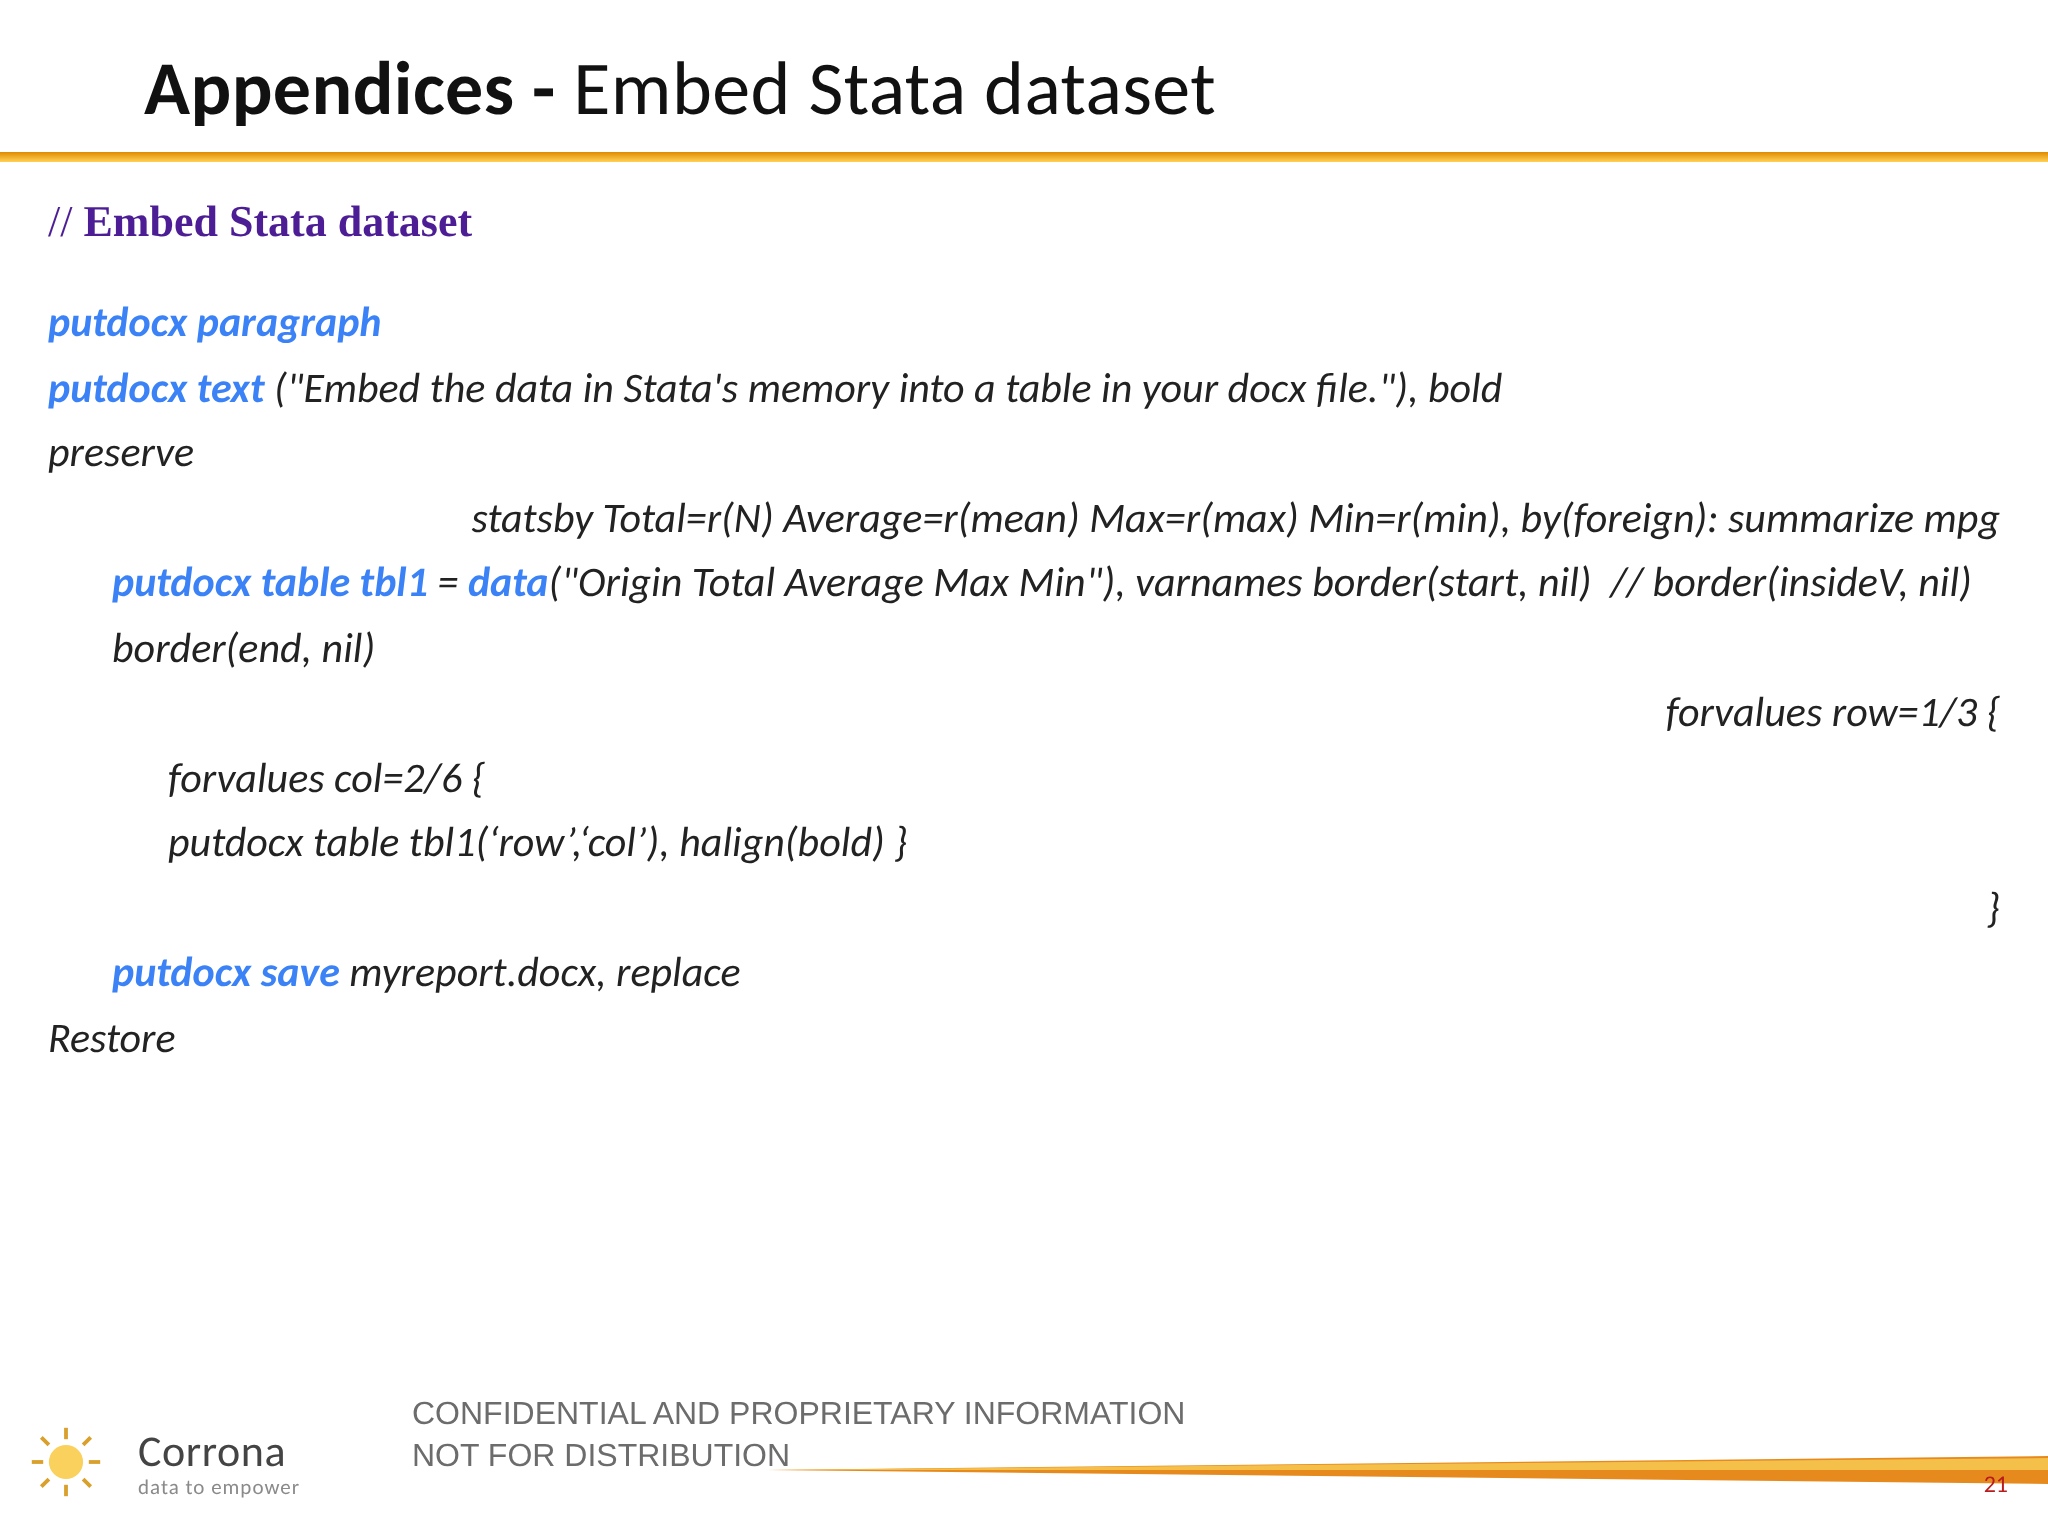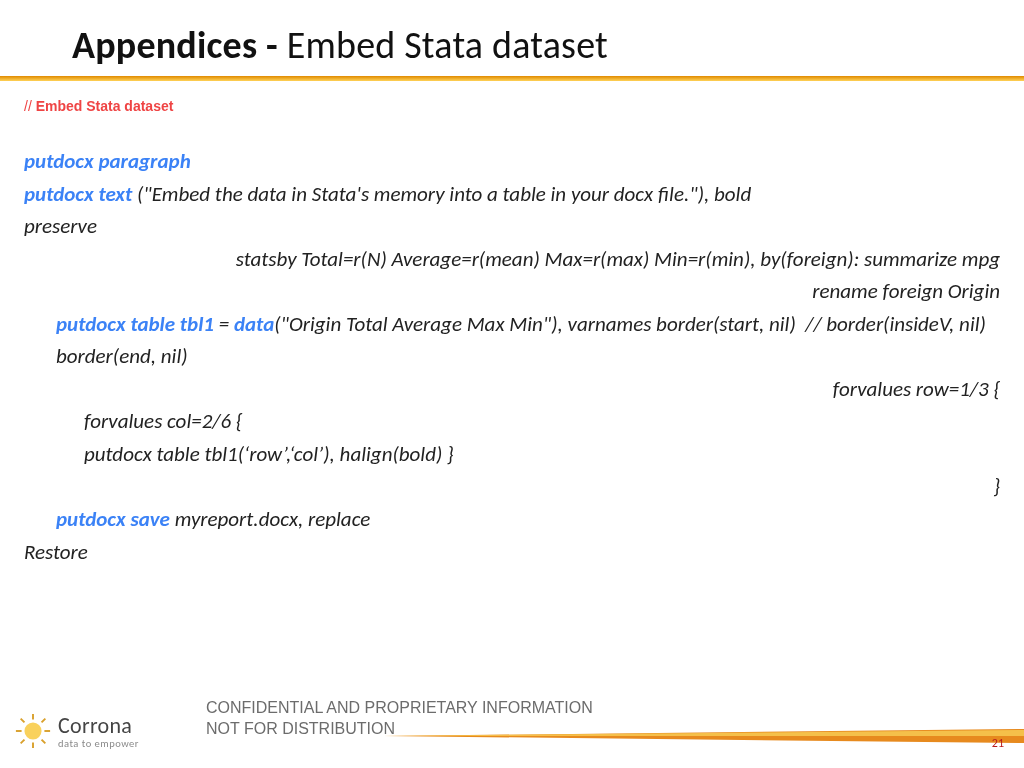--- a/index.html
+++ b/index.html
@@ -1,33 +1,33 @@
 <!DOCTYPE html>
 <html><head>
 <meta charset="utf-8">
 <style>
   * { margin: 0; padding: 0; box-sizing: border-box; }
   html, body { width: 1024px; height: 768px; font-family: Calibri, Arial, sans-serif; background: #fff; overflow: hidden; }
   .slide { position: relative; width: 1024px; height: 768px; }
   .title { position: absolute; top: 22px; left: 72px; font-size: 38px; color: #111; letter-spacing: 0.2px; }
   .title .bold { font-weight: 700; }
   .rule { position: absolute; top: 76px; left: 0; width: 1024px; height: 5px; background: linear-gradient(to bottom, #e08a00 0%, #ffd257 100%); }
-  .subtitle { position: absolute; top: 98px; left: 24px; font-family: Liberation Sans, sans-serif; font-size: 14px; color: #ef4444; }
+  .subtitle { position: absolute; top: 98px; left: 24px; font-family: Liberation Serif, serif; font-size: 22px; color: #4c1d95; }
   .subtitle .prefix { font-weight: 400; }
   .subtitle .main { font-weight: 700; }
   .code { position: absolute; top: 145px; left: 24px; right: 24px; font-size: 21px; color: #222; line-height: 1.55; font-style: italic; font-family: Calibri, Arial, sans-serif; }
   .code .line { white-space: pre-wrap; }
   .kw { color: #3b82f6; font-weight: 700; }
   .ind1 { padding-left: 28px; text-align: right; }
   .ind1b { padding-left: 32px; }
   .ind2 { padding-left: 60px; }
   .footer { position: absolute; left: 0; bottom: 0; width: 1024px; height: 70px; }
   .logo { position: absolute; left: 14px; bottom: 18px; display: flex; align-items: center; }
   .logo svg { width: 38px; height: 38px; }
-  .brand { margin-left: 6px; font-family: Calibri, Arial, sans-serif; }
+  .brand { margin-left: 17px; font-family: Calibri, Arial, sans-serif; }
   .brand .name { font-size: 22px; color: #444; font-weight: 400; letter-spacing: 0.3px; }
   .brand .tag { font-size: 10.5px; color: #8a8a8a; margin-top: -2px; letter-spacing: 0.5px; }
   .legal { position: absolute; left: 206px; bottom: 28px; font-family: Liberation Sans, sans-serif; font-size: 16px; color: #6c6c6c; line-height: 1.35; }
   .pageno { position: absolute; right: 20px; bottom: 18px; font-size: 12px; color: #b91c1c; }
   .wedge { position: absolute; right: 0; bottom: 28px; width: 640px; height: 12px; overflow: visible; }
 </style>
 </head>
 <body>
 
 <div class="slide">
@@ -40,21 +40,20 @@
 
   <div class="subtitle">
     <span class="prefix">// </span><span class="main">Embed Stata dataset</span>
   </div>
 
   <div class="code">
     <div class="line"><span class="kw">putdocx paragraph</span></div>
     <div class="line"><span class="kw">putdocx text </span><span>("Embed the data in Stata's memory into a table in your docx file."), bold</span></div>
     <div class="line">preserve</div>
     <div class="line ind1">statsby Total=r(N) Average=r(mean) Max=r(max) Min=r(min), by(foreign): summarize mpg</div>
-    <div class="line ind1">rename foreign Origin</div>
     <div class="line ind1b"><span class="kw">putdocx table tbl1 </span><span>= </span><span class="kw">data</span><span>("Origin Total Average Max Min"), varnames border(start, nil)  // border(insideV, nil) border(end, nil)</span></div>
     <div class="line ind1">forvalues row=1/3 {</div>
     <div class="line ind2">forvalues col=2/6 {</div>
     <div class="line ind2">putdocx table tbl1(‘row’,‘col’), halign(bold) }</div>
     <div class="line ind1">}</div>
     <div class="line ind1b"><span class="kw">putdocx save </span><span>myreport.docx, replace</span></div>
     <div class="line">Restore</div>
   </div>
 
   <div class="footer">

